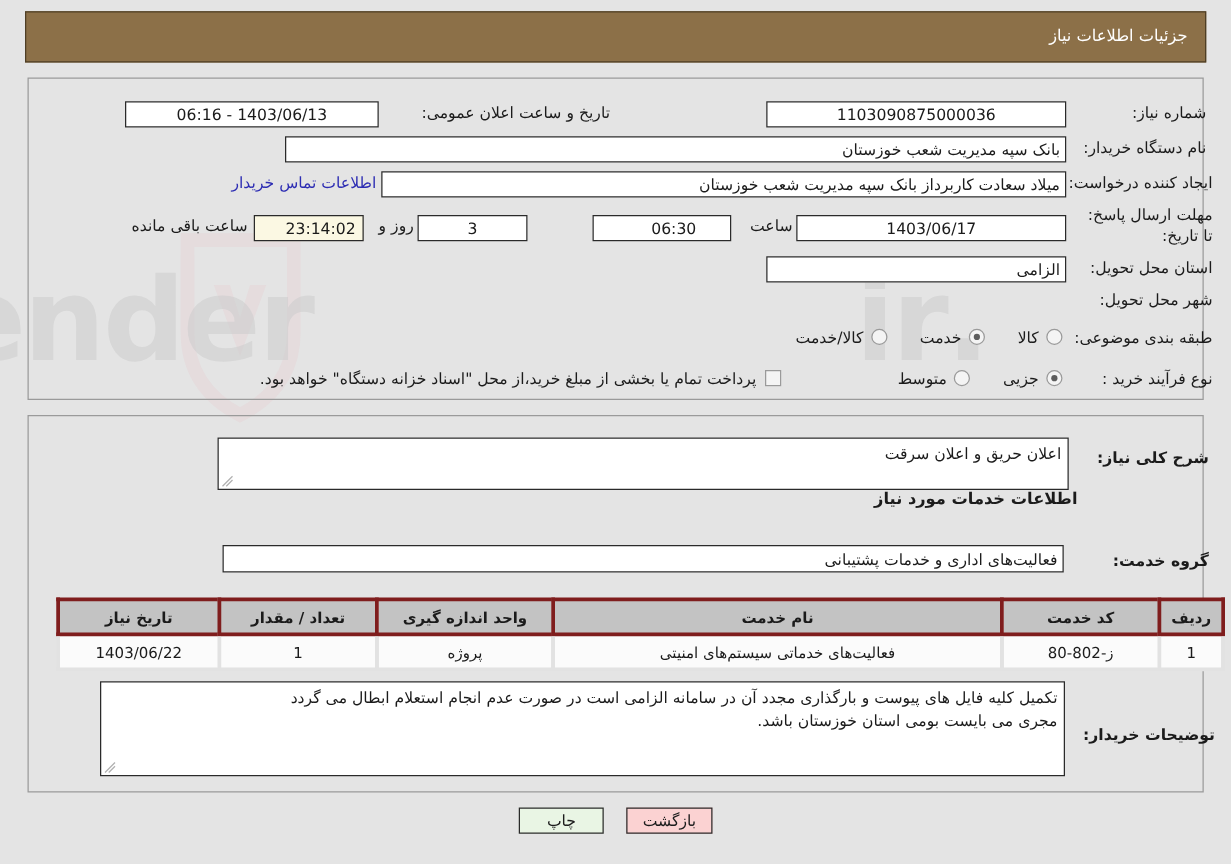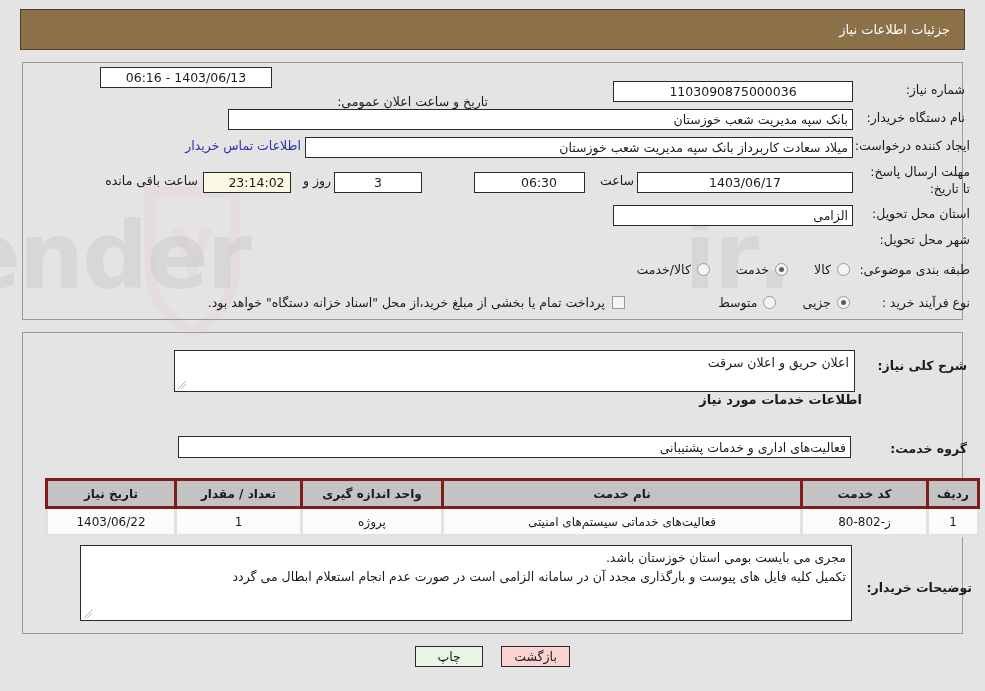--- a/index.html
+++ b/index.html
@@ -256,24 +256,24 @@
 
   <div class="panel" id="panel-top"></div>
 
   <div class="panel" id="panel-mid"></div>
 
   <div class="row" style="left:860px; top:82px; width:105px; justify-content:flex-start;">
     <div class="lbl">شماره نیاز:</div>
   </div>
   <div class="field center" style="position:absolute; left:613px; top:81px; width:240px; z-index:4;">1103090875000036</div>
 
-  <div class="row" style="left:288px; top:82px; width:200px; justify-content:flex-start;margin-top:12px;">
+  <div class="row" style="left:288px; top:82px; width:200px; justify-content:flex-start;">
     <div class="lbl">تاریخ و ساعت اعلان عمومی:</div>
   </div>
-  <div class="field center" style="position:absolute; left:100px; top:67px; width:172px; z-index:4;">1403/06/13 - 06:16</div>
+  <div class="field center" style="position:absolute; left:100px; top:81px; width:203px; z-index:4;">1403/06/13 - 06:16</div>
 
   <div class="row" style="left:860px; top:110px; width:105px; justify-content:flex-start;">
     <div class="lbl">نام دستگاه خریدار:</div>
   </div>
   <div class="field" style="position:absolute; left:228px; top:109px; width:625px; z-index:4;">بانک سپه مدیریت شعب خوزستان</div>
 
   <div class="row" style="left:860px; top:138px; width:110px; justify-content:flex-start;">
     <div class="lbl">ایجاد کننده درخواست:</div>
   </div>
   <div class="field" style="position:absolute; left:305px; top:137px; width:548px; z-index:4;">میلاد سعادت کاربرداز بانک سپه مدیریت شعب خوزستان</div>
@@ -381,22 +381,22 @@
           <td class="c-qty">1</td>
           <td class="c-date">1403/06/22</td>
         </tr>
       </tbody>
   </table>
 
   <div class="row" style="left:862px; top:580px; width:110px; justify-content:flex-start;">
     <div class="lbl bold">توضیحات خریدار:</div>
   </div>
   <div class="textarea" style="position:absolute; left:80px; top:545px; width:772px; height:76px; z-index:4;">
+    <div>تکمیل کلیه فایل های پیوست و بارگذاری مجدد آن در سامانه الزامی است در صورت عدم انجام استعلام ابطال می گردد</div>
     <div>مجری می بایست بومی استان خوزستان باشد.</div>
-    <div>تکمیل کلیه فایل های پیوست و بارگذاری مجدد آن در سامانه الزامی است در صورت عدم انجام استعلام ابطال می گردد</div>
     <svg class="grip" viewBox="0 0 10 10">
       <line x1="1" y1="9" x2="9" y2="1" stroke="#707070" stroke-width="1"></line>
       <line x1="4" y1="9" x2="9" y2="4" stroke="#707070" stroke-width="1"></line>
     </svg>
   </div>
 
   <div class="footer">
     <div class="btn back">بازگشت</div>
     <div class="btn print">چاپ</div>
   </div>

